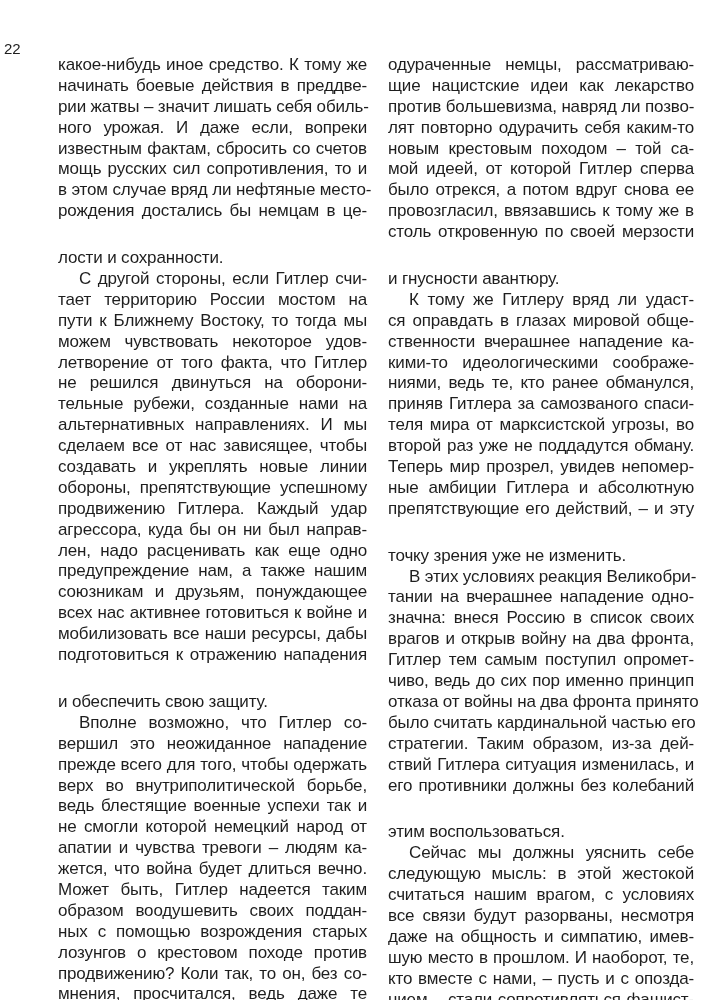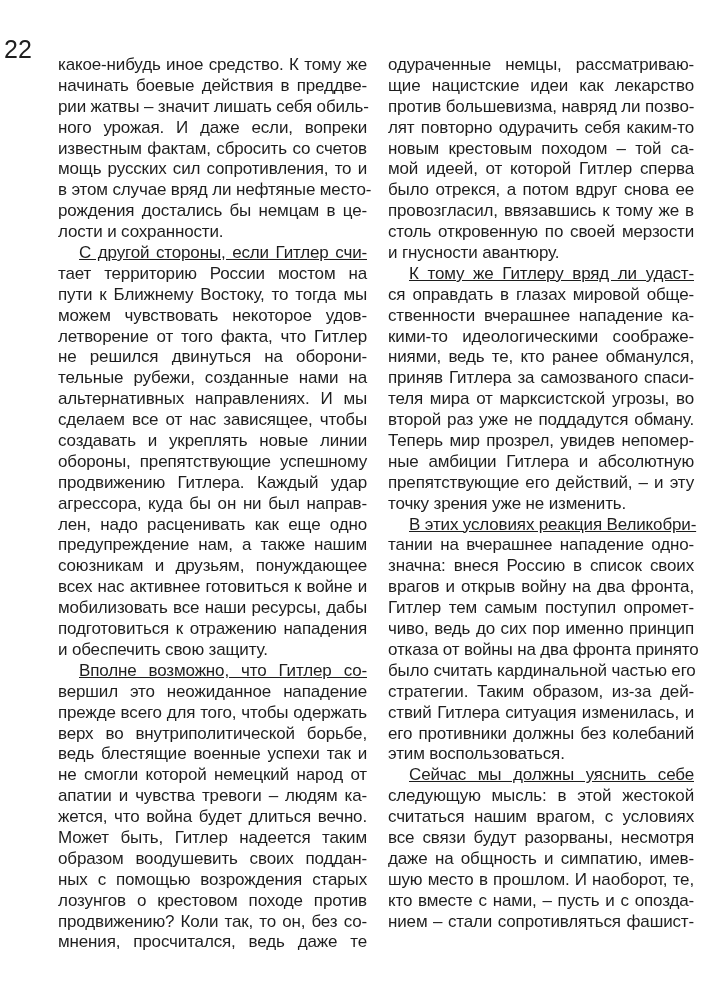--- a/index.html
+++ b/index.html
@@ -1,26 +1,26 @@
 <!DOCTYPE html>
 <html><head>
 <meta charset="utf-8">
 <style>
   html, body { margin:0; padding:0; background:#ffffff; }
   body { width:726px; height:1000px; position:relative; overflow:hidden;
          font-family:"Liberation Sans", sans-serif; color:#1e1e1e; }
-  .page-number { position:absolute; left:4px; top:38px; font-size:25px; line-height:22px; }
+  .page-number { position:absolute; left:4px; top:38px; font-size:15px; line-height:22px; }
   .column { position:absolute; top:55px; }
   .col-left { left:58px; width:309px; }
   .col-right { left:388px; width:306px; }
   .line { display:block; height:20.9px; line-height:20.9px; font-size:17px;
           white-space:nowrap; text-align:justify; text-align-last:justify;
           letter-spacing:-0.15px; }
-  .line.last { text-align-last:left; }
-  .line.indent { padding-left:21px;text-decoration:underline; }
+  .line.last { text-align-last:left;margin-top:26px; }
+  .line.indent { padding-left:21px; }
 </style>
 </head>
 <body>
 
 <div class="page-number">22</div>
 
 <div class="column col-left" id="col-left">
     <span class="line">какое-нибудь иное средство. К тому же</span>
     <span class="line">начинать боевые действия в преддве-</span>
     <span class="line">рии жатвы – значит лишать себя обиль-</span>

